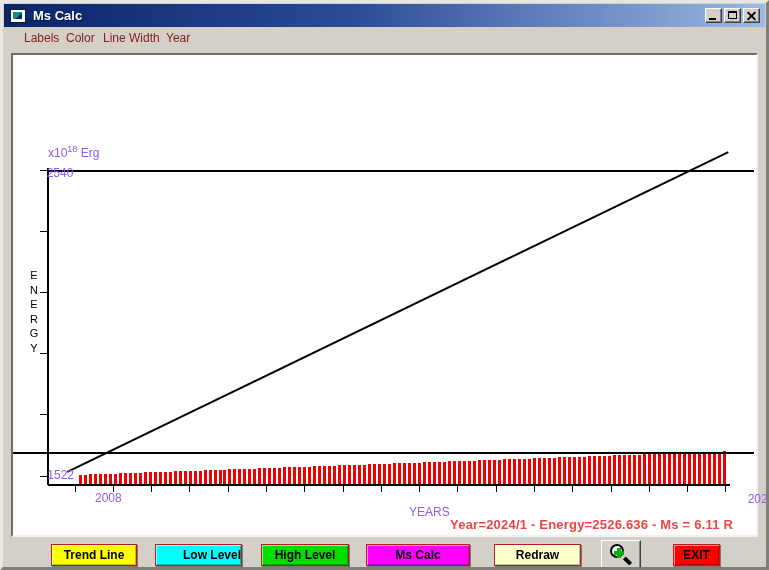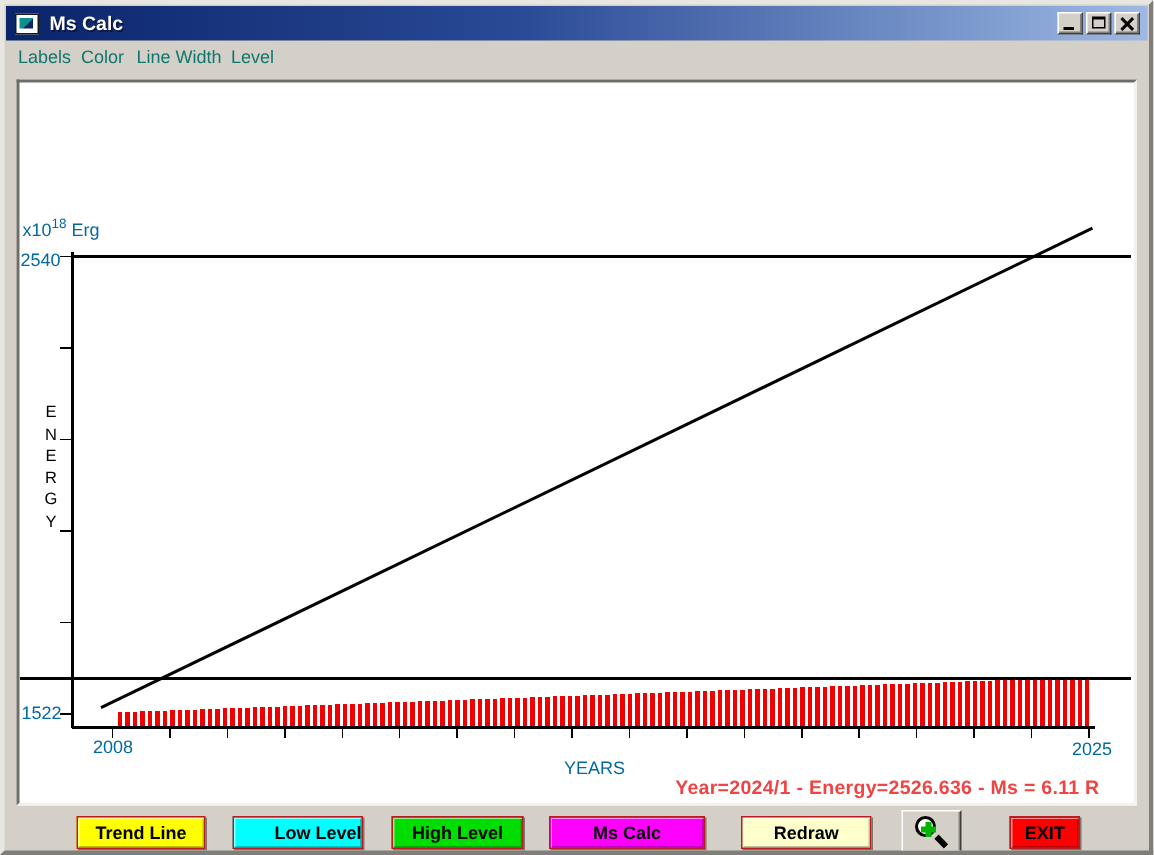--- a/index.html
+++ b/index.html
@@ -20,27 +20,27 @@
   .controls{display:flex;gap:2px;margin-right:2px;}
   .ctrl{width:17px;height:15px;background:#d4d0c8;border:1px solid;
     border-color:#ffffff #404040 #404040 #ffffff;box-shadow:inset -1px -1px 0 #808080;
     position:relative;cursor:pointer;}
   .glyph-min{position:absolute;left:3px;bottom:2px;width:7px;height:2px;background:#000;}
   .glyph-max{position:absolute;left:3px;top:2px;width:9px;height:8px;
     border:1px solid #000;border-top-width:2px;}
   .glyph-x1,.glyph-x2{position:absolute;left:2px;top:6px;width:11px;height:2px;background:#000;}
   .glyph-x1{transform:rotate(45deg);} .glyph-x2{transform:rotate(-45deg);}
   
-  .menubar{position:absolute;left:1px;top:25px;right:1px;height:22px;font-size:12px;color:#0f766e;text-decoration:underline;}
+  .menubar{position:absolute;left:13px;top:25px;right:1px;height:22px;font-size:12px;color:#7f1d1d;text-decoration:underline;}
   .menu-item{position:absolute;top:0;line-height:21px;cursor:default;}
   
   .plot-panel{position:absolute;left:8px;top:50px;width:747px;height:484px;background:#fff;
     border:2px solid;border-color:#6f6d68 #f4f2ec #f4f2ec #6f6d68;}
   .plot-panel svg{position:absolute;left:0;top:0;}
-  .lbl{position:absolute;font-size:12px;color:#0369a1;line-height:12px;white-space:nowrap;}
+  .lbl{position:absolute;font-size:12px;color:#8b5cf6;line-height:12px;white-space:nowrap;margin-left:33px;}
   .unit sup{font-size:9px;}
   .energy{position:absolute;left:14px;top:213px;width:14px;font-size:11px;line-height:14.5px;
     text-align:center;white-space:pre-line;color:#000;}
   .status{position:absolute;right:23px;top:462px;font-size:13px;font-weight:bold;color:#ef4444;
     letter-spacing:.2px;}
   
   .btn{position:absolute;top:541px;height:22px;border:1px solid #b91c1c;
     box-shadow:1px 1px 0 #7a7874, inset 1px 1px 0 rgba(255,255,255,.55), inset -1px -1px 0 rgba(0,0,0,.25);
     font-size:12px;font-weight:bold;color:#000;text-align:center;line-height:20px;cursor:pointer;
     font-family:"Liberation Sans","DejaVu Sans",sans-serif;padding:0;}
@@ -74,21 +74,21 @@
           <span class="glyph-x1"></span>
           <span class="glyph-x2"></span>
         </span>
     </span>
   </div>
 
   <div class="menubar">
     <span class="menu-item" style="left:8px">Labels</span>
     <span class="menu-item" style="left:50px">Color</span>
     <span class="menu-item" style="left:87px">Line Width</span>
-    <span class="menu-item" style="left:150px">Level</span>
+    <span class="menu-item" style="left:150px">Year</span>
   </div>
 
   <div class="plot-panel">
     <svg id="plot-svg" width="743" height="480" viewBox="0 0 743 480">
         <rect x="65.5" y="419.8" width="3" height="9.2" fill="#f00000" shape-rendering="crispEdges"></rect>
         <rect x="70.5" y="419.6" width="3" height="9.4" fill="#f00000" shape-rendering="crispEdges"></rect>
         <rect x="75.5" y="419.4" width="3" height="9.6" fill="#f00000" shape-rendering="crispEdges"></rect>
         <rect x="80.5" y="419.3" width="3" height="9.7" fill="#f00000" shape-rendering="crispEdges"></rect>
         <rect x="85.5" y="419.1" width="3" height="9.9" fill="#f00000" shape-rendering="crispEdges"></rect>
         <rect x="90.5" y="418.9" width="3" height="10.1" fill="#f00000" shape-rendering="crispEdges"></rect>

